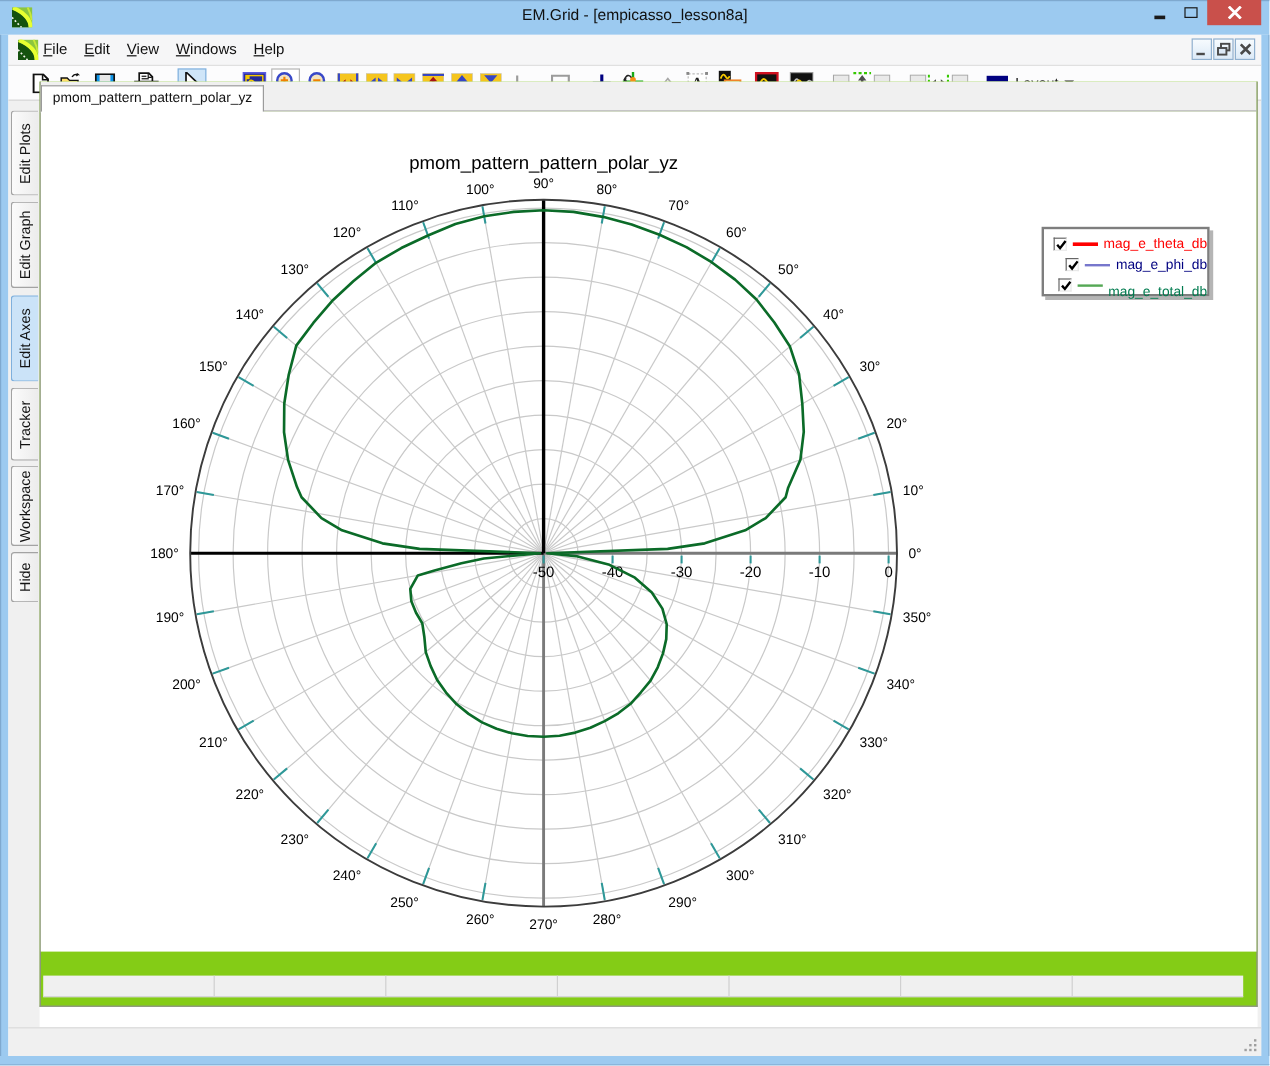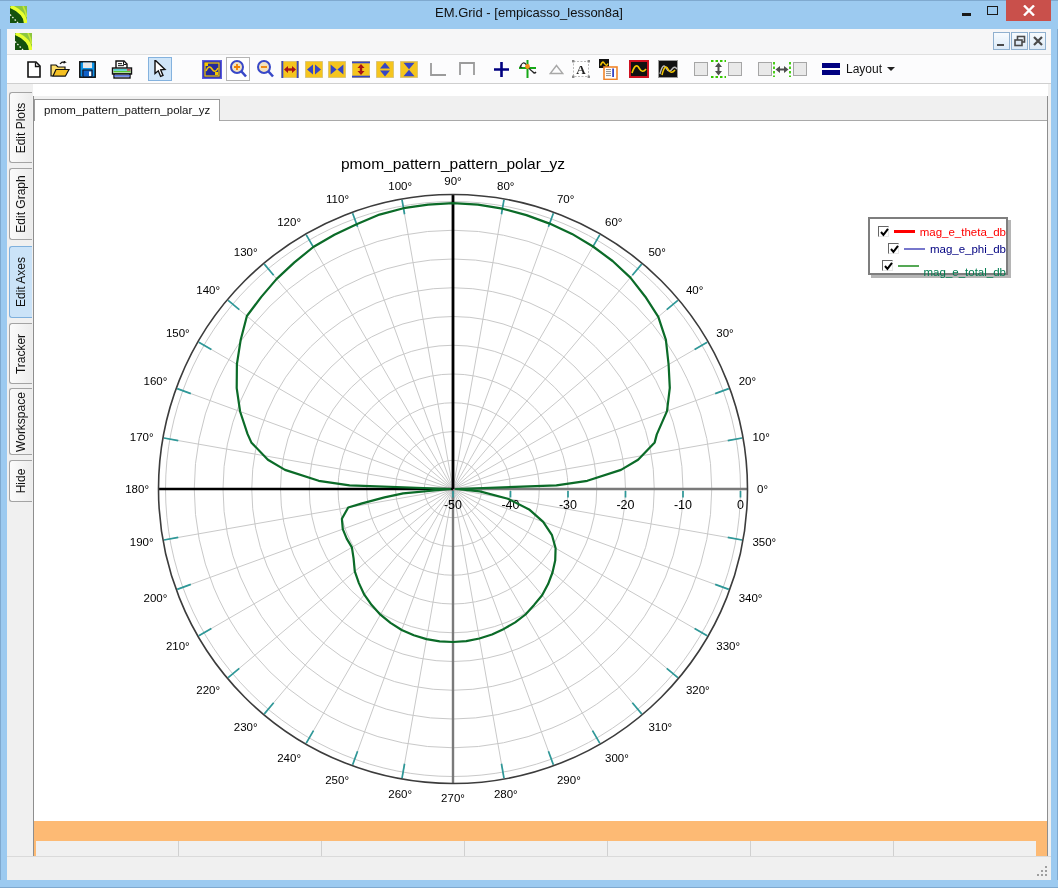--- a/index.html
+++ b/index.html
@@ -39,21 +39,21 @@
   #layout-label { font-size:12px; color:#111; margin-left:6px; }
   #layout-caret { margin-left:5px; width:0; height:0; border-left:4px solid transparent; border-right:4px solid transparent; border-top:4px solid #222; }
 
   
   #sidebar { left:7px; top:84px; width:26px; height:772px; background:#f0f0f0; }
   .vtab { position:absolute; left:2px; width:23px; background:linear-gradient(90deg,#fbfbfb,#ececec); border:1px solid #a3a3a3; border-right:none; border-radius:3px 0 0 3px; }
   .vtab.selected { background:#cbe3f8; border-color:#7fb0dd; }
   .vtab span { position:absolute; left:50%; top:50%; transform:translate(-50%,-50%) rotate(-90deg); white-space:nowrap; font-size:12px; color:#111; }
   #rightgap { left:1048px; top:84px; width:3px; height:772px; background:#f0f0f0; }
 
-  #mdi-child { left:33px; top:96px; width:1015px; height:771px; background:#fdba74; border:1px solid #8e8e8e; border-top:none; }
+  #mdi-child { left:33px; top:68px; width:1015px; height:771px; background:#84cc16; border:1px solid #8e8e8e; border-top:none; }
   #tabstrip { left:0px; top:0px; width:1013px; height:25px; background:#f0f0f0; border-bottom:1px solid #a9a9a9; }
   #doc-tab { position:absolute; left:0px; top:3px; height:23px; background:#fff; border:1px solid #9b9b9b; border-bottom:none; padding:0 9px; line-height:21px; font-size:11.5px; color:#111; }
   #plot-area { left:0px; top:25px; width:1013px; height:700px; background:#fff; }
 
   
   #legend { left:834px; top:96px; width:140px; height:58px; background:#fff; border:2px solid #7e7e7e; box-shadow:3px 3px 0 rgba(120,120,120,0.55); padding:4px 0 0 4px; }
   .leg-row { height:17px; display:flex; align-items:center;justify-content:flex-end; }
   .leg-check { width:11px; height:11px; background:#fff; border-top:1px solid #666; border-left:1px solid #666; border-right:1px solid #e8e8e8; border-bottom:1px solid #e8e8e8; margin-right:5px; position:relative; }
   .leg-check svg { position:absolute; left:0px; top:0px; }
   .leg-line { width:21px; margin-right:5px; }
@@ -99,20 +99,27 @@
 <div class="abs" id="border-bottom"></div>
 
 <div class="abs" id="menubar">
   <svg class="abs" id="menu-logo" width="17" height="17" viewBox="0 0 17 17">
     <rect x="0" y="0" width="17" height="17" fill="#8cc63f"></rect>
     <path d="M0,2 Q7,4.5 11,9 Q14.5,13 14,17 L0,17 Z" fill="#15520e"></path>
     <path d="M1,0.5 Q8,3.5 12,8 Q15.5,12 15.5,17" stroke="#e8ff30" stroke-width="3.4" fill="none"></path>
     <path d="M13,0 Q16,6 16.5,11" stroke="#c8e838" stroke-width="1.6" fill="none"></path>
     <path d="M0,8.5 L8,17" stroke="#f0f0e8" stroke-width="1.4" stroke-dasharray="1.6,1.8"></path>
   </svg>
+  <div class="abs" id="menu-items">
+      <div class="menu-item"><u>F</u>ile</div>
+      <div class="menu-item"><u>E</u>dit</div>
+      <div class="menu-item"><u>V</u>iew</div>
+      <div class="menu-item"><u>W</u>indows</div>
+      <div class="menu-item"><u>H</u>elp</div>
+    </div>
   <div class="abs" id="mdi-buttons">
     <div class="mdi-btn">
       <svg width="11" height="12" viewBox="0 0 11 12">
           <rect x="1" y="9" width="7" height="2" fill="#4a4a4a"></rect>
         </svg>
     </div>
     <div class="mdi-btn">
       <svg width="12" height="12" viewBox="0 0 12 12">
         <rect x="3.5" y="1.5" width="7" height="5.5" fill="none" stroke="#4a4a4a" stroke-width="1.6"></rect>
         <rect x="1" y="5" width="7" height="5.5" fill="#dce8f5" stroke="#4a4a4a" stroke-width="1.6"></rect>

